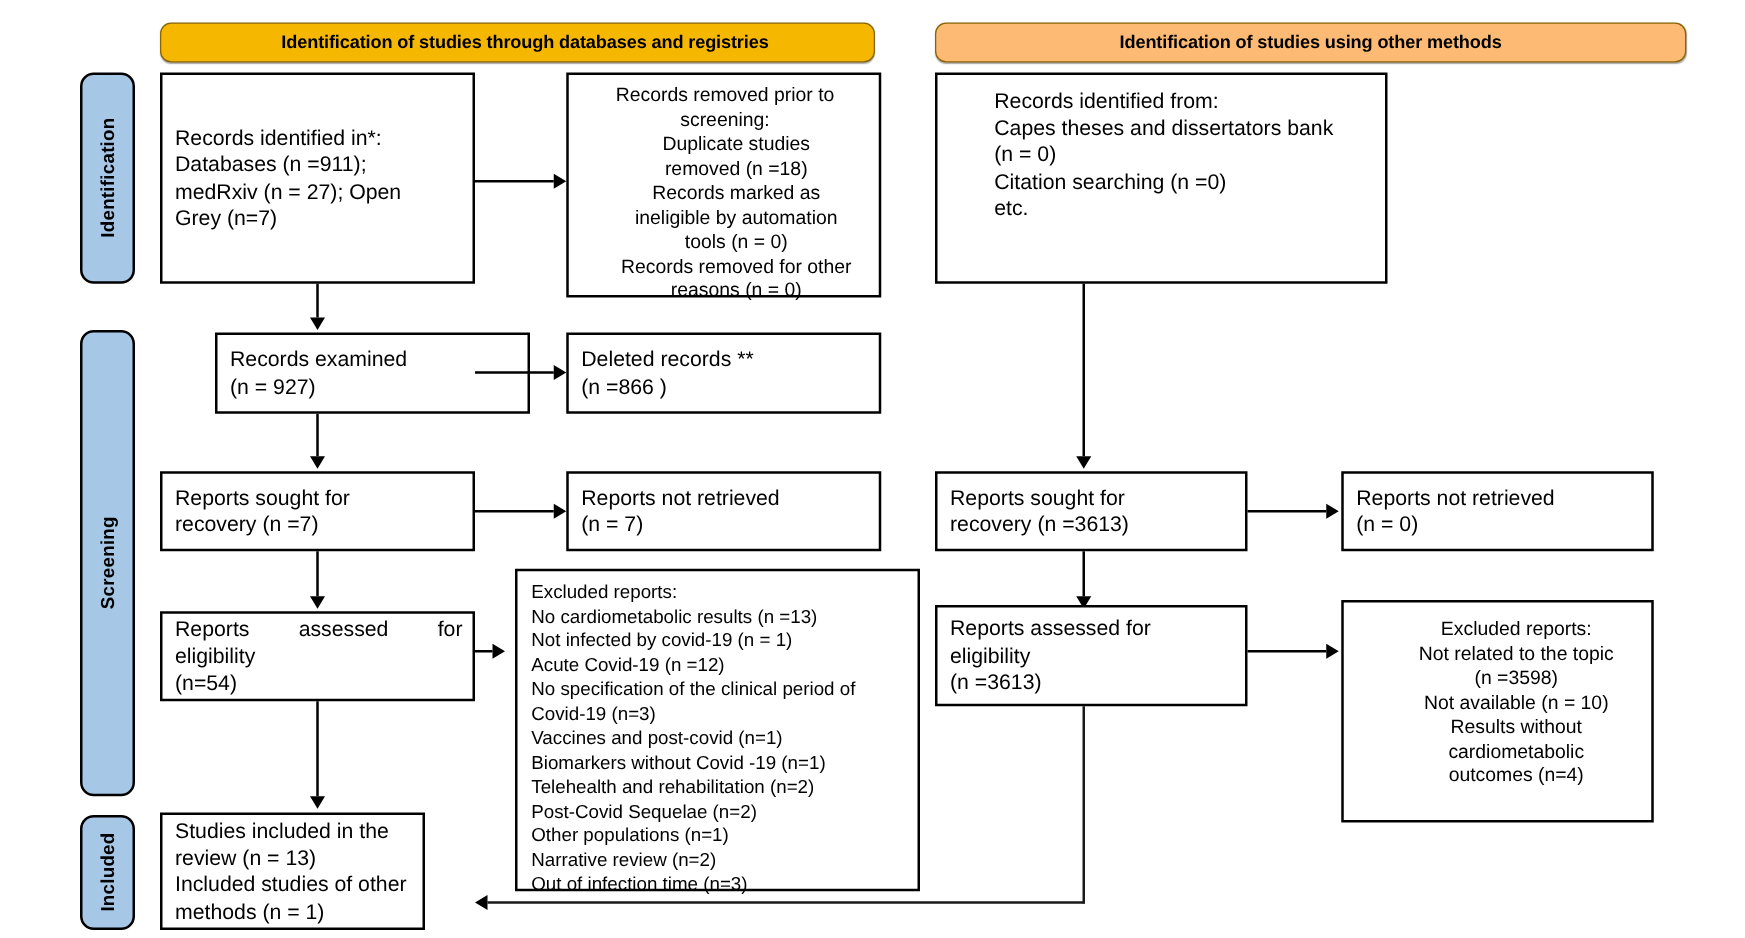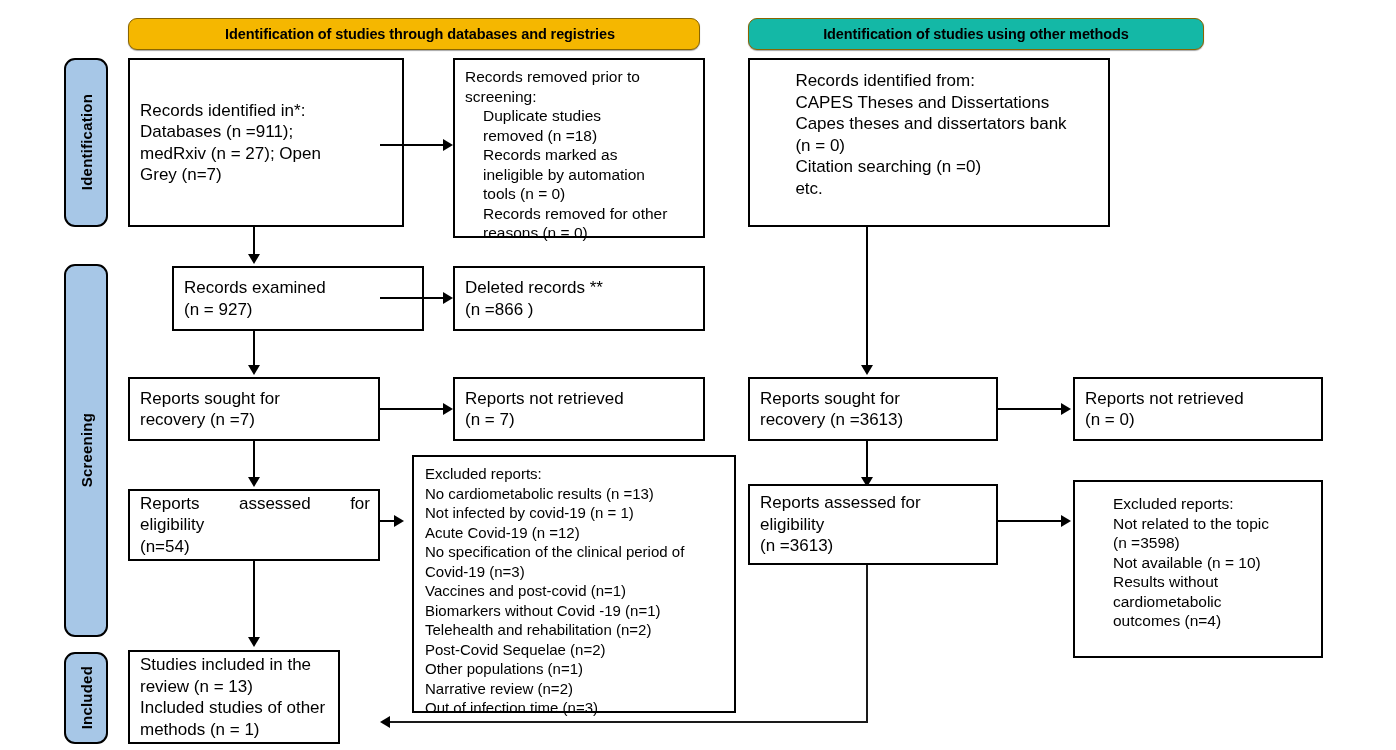--- a/index.html
+++ b/index.html
@@ -63,20 +63,21 @@
 
   .line{
     font-size:17px;
     line-height:21.5px;
     white-space:pre;
   }
   .line-sm{
     font-size:15.5px;
     line-height:19.5px;
     white-space:pre;
+    text-align:center;
   }
   .line-xs{
     font-size:15px;
     line-height:19.5px;
     white-space:pre;
   }
   .indent{padding-left:18px;}
   .justify{
     font-size:17px;
     line-height:21.5px;
@@ -116,37 +117,37 @@
 </style>
 </head>
 <body>
 
 <div id="canvas">
 
   <div class="abs header-pill" style="left:128px;top:18px;width:572px;height:32px;background:#F5B700;padding-left:12px;">
     <span>Identification of studies through databases and registries</span>
   </div>
 
-  <div class="abs header-pill" style="left:748px;top:18px;width:456px;height:32px;background:#14b8a6;">
+  <div class="abs header-pill" style="left:748px;top:18px;width:601px;height:32px;background:#fdba74;">
     <span>Identification of studies using other methods</span>
   </div>
 
   <div class="abs stage-pill" style="left:64px;top:58px;width:44px;height:169px;background:#A7C7E7;">
     <span>Identification</span>
   </div>
 
   <div class="abs stage-pill" style="left:64px;top:264px;width:44px;height:373px;background:#A7C7E7;">
     <span>Screening</span>
   </div>
 
   <div class="abs stage-pill" style="left:64px;top:652px;width:44px;height:92px;background:#A7C7E7;">
     <span>Included</span>
   </div>
 
-  <div class="abs box" style="left:128px;top:58px;width:276px;height:169px;">
+  <div class="abs box" style="left:128px;top:58px;width:252px;height:169px;">
     <div class="pad">
       <div class="line">Records identified in*:</div>
       <div class="line">Databases (n =911);</div>
       <div class="line">medRxiv (n = 27); Open</div>
       <div class="line">Grey (n=7)</div>
     </div>
   </div>
 
   <div class="abs box box-top" style="left:453px;top:58px;width:252px;height:180px;">
     <div class="pad" style="padding-top:7px;">
@@ -245,21 +246,20 @@
       <div class="line">Studies included in the</div>
       <div class="line">review (n = 13)</div>
       <div class="line">Included studies of other</div>
       <div class="line">methods (n = 1)</div>
     </div>
   </div>
 
   <div class="abs box box-top" style="left:748px;top:58px;width:362px;height:169px;align-items:center;">
     <div class="pad" style="padding-top:10px;padding-left:12px;">
       <div class="line">Records identified from:</div>
-      <div class="line">CAPES Theses and Dissertations</div>
       <div class="line">Capes theses and dissertators bank</div>
       <div class="line">(n = 0)</div>
       <div class="line">Citation searching (n =0)</div>
       <div class="line">etc.</div>
     </div>
   </div>
 
   <div class="abs vline" style="left:866px;top:227px;height:138px;"></div>
   <div class="abs arrow-d" style="left:861px;top:365px;"></div>
 

